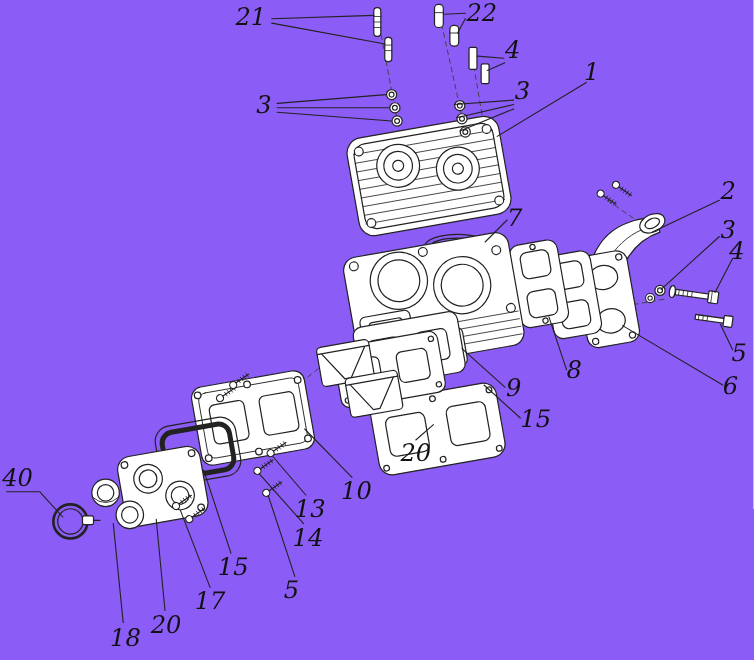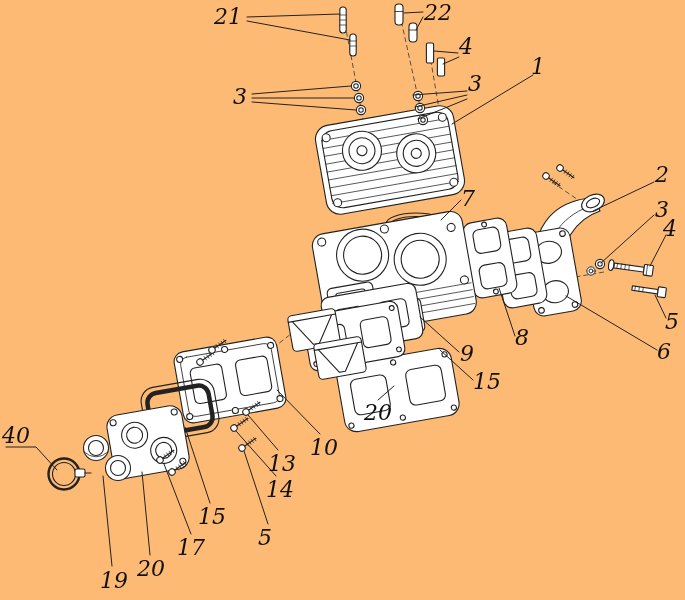--- a/index.html
+++ b/index.html
@@ -1,17 +1,17 @@
 <!DOCTYPE html>
 <html><head>
 <meta charset="utf-8">
 <style>
   html,body{margin:0;padding:0;background:#ffffff;}
   .stage{
-    position:relative;width:685px;height:600px;background:#fdba74;
+    position:relative;width:685px;height:600px;background:#8b5cf6;
     font-family:"DejaVu Serif", serif;overflow:hidden;
   }
   .stage svg{position:absolute;left:0;top:0;}
   .callout{
     position:absolute;font-style:italic;font-size:22px;line-height:1;
     color:#111111;user-select:none;white-space:nowrap;
   }
 </style>
 </head>
 <body>
@@ -326,16 +326,16 @@
   <div class="callout" style="left:460px;top:343px">9</div>
   <div class="callout" style="left:473px;top:371px">15</div>
   <div class="callout" style="left:364px;top:402px">20</div>
   <div class="callout" style="left:310px;top:437px">10</div>
   <div class="callout" style="left:268px;top:453px">13</div>
   <div class="callout" style="left:266px;top:479px">14</div>
   <div class="callout" style="left:258px;top:527px">5</div>
   <div class="callout" style="left:198px;top:506px">15</div>
   <div class="callout" style="left:177px;top:537px">17</div>
   <div class="callout" style="left:137px;top:558px">20</div>
-  <div class="callout" style="left:100px;top:570px">19</div>
+  <div class="callout" style="left:100px;top:570px">18</div>
   <div class="callout" style="left:2px;top:425px">40</div>
 
 </div>
 
 </body></html>

